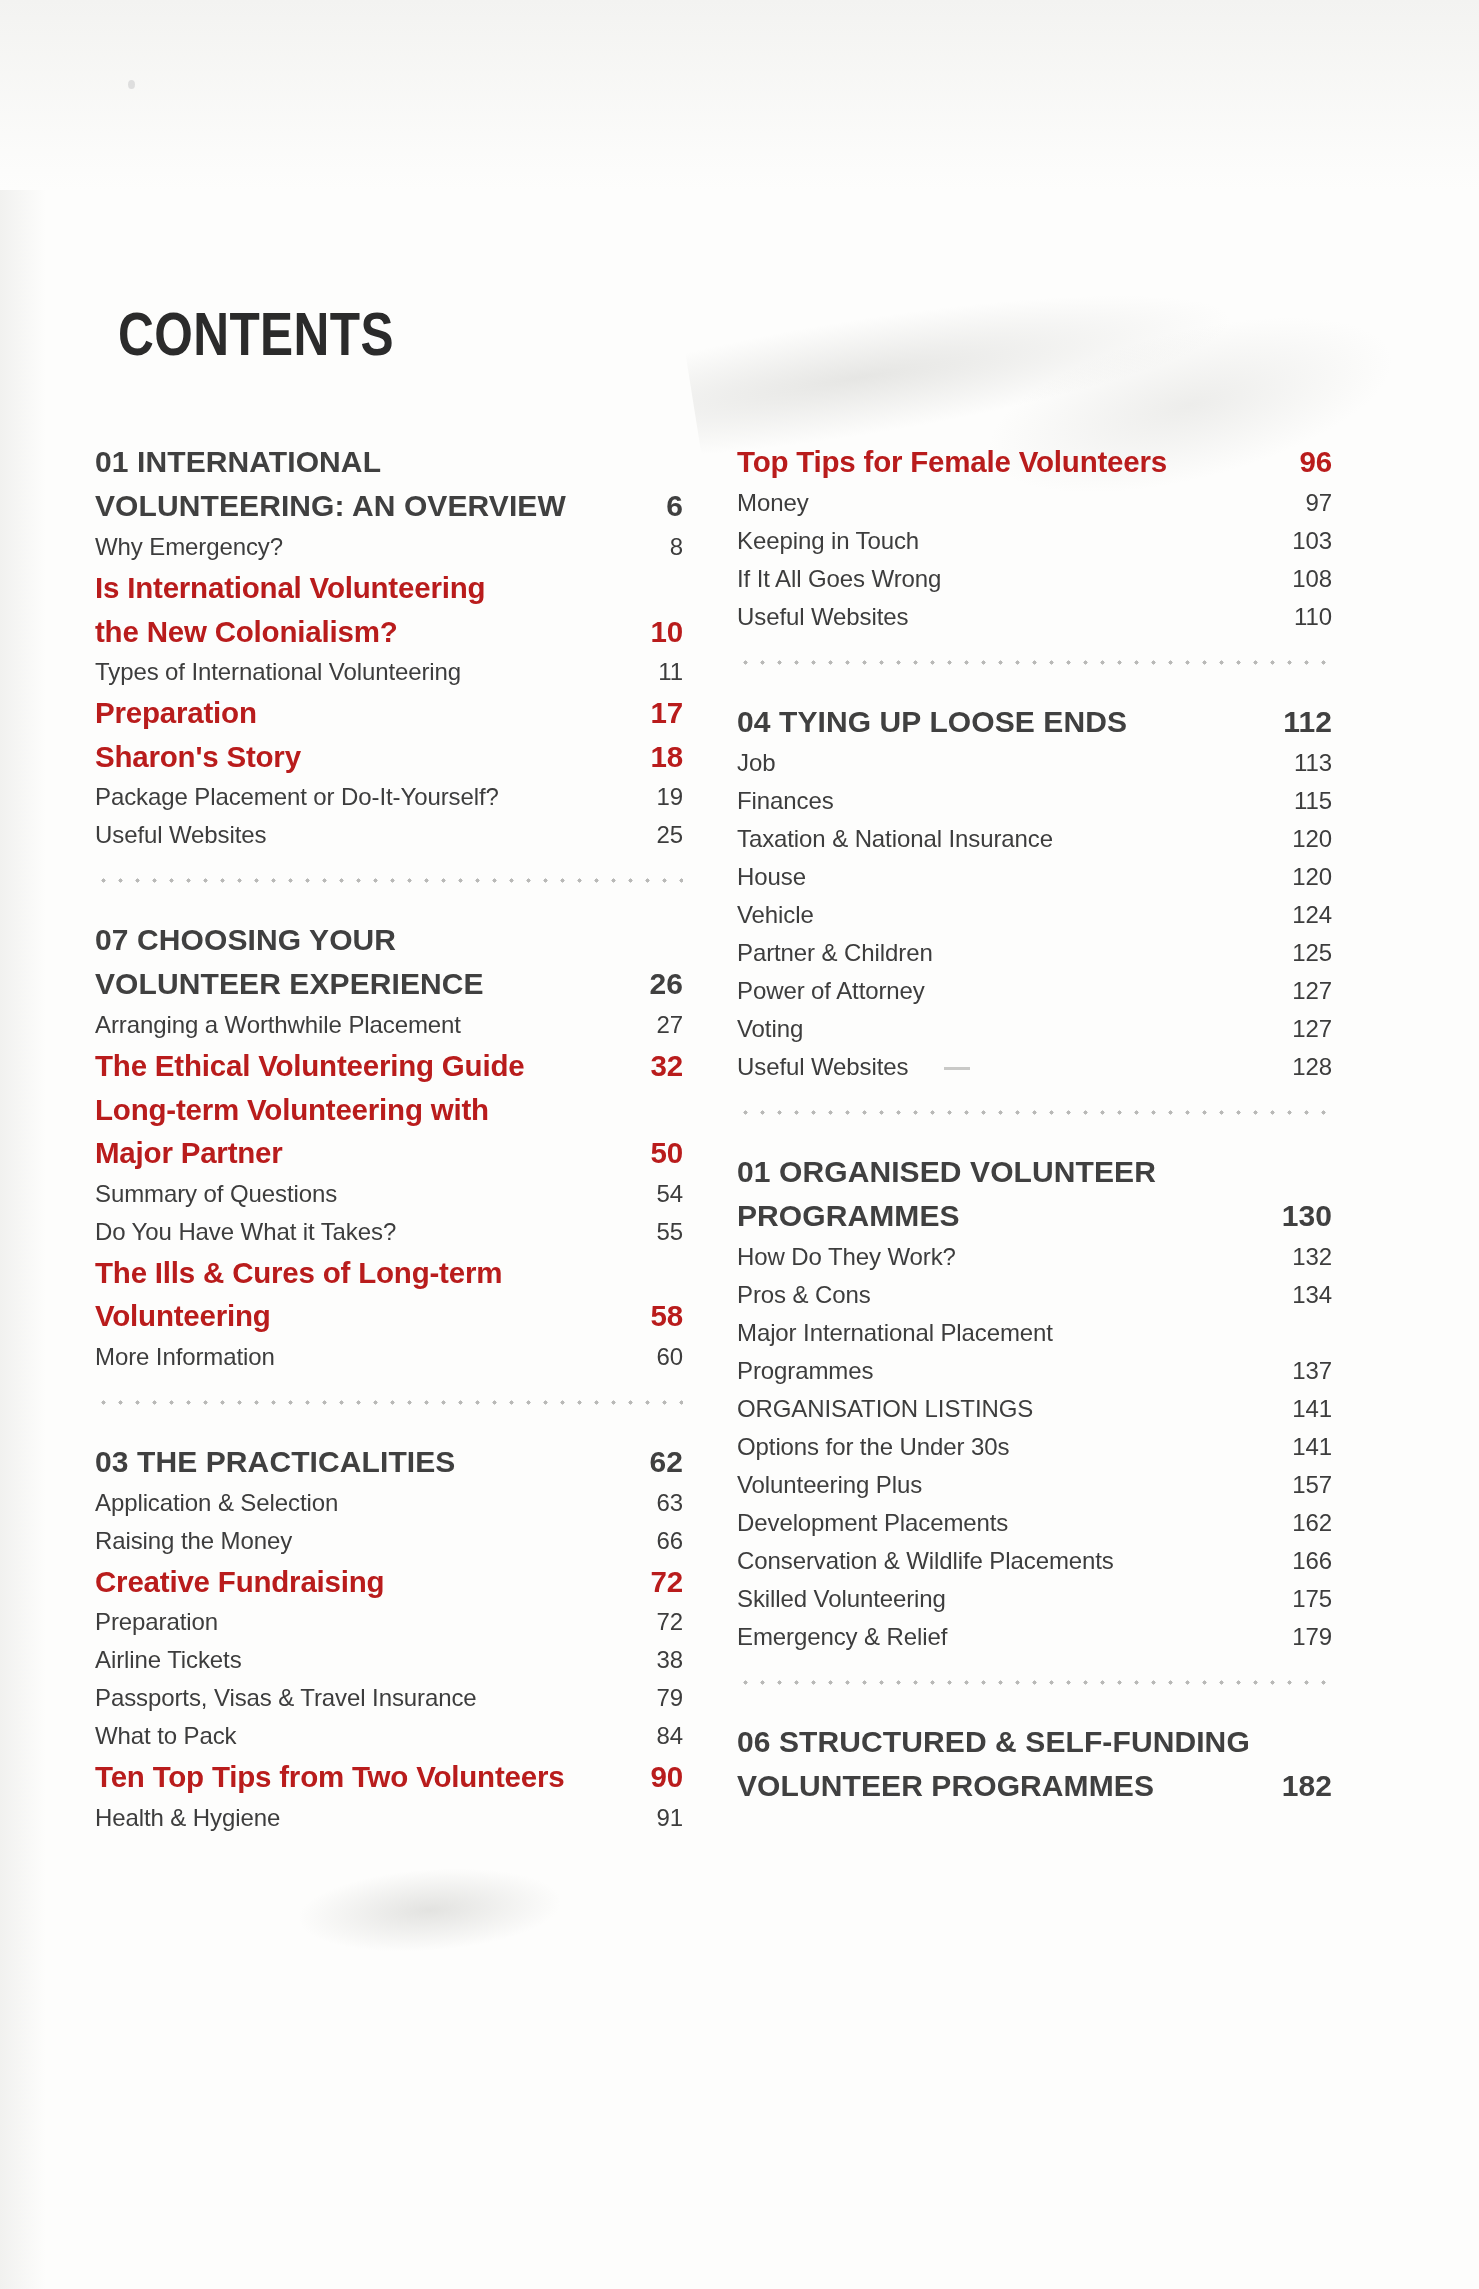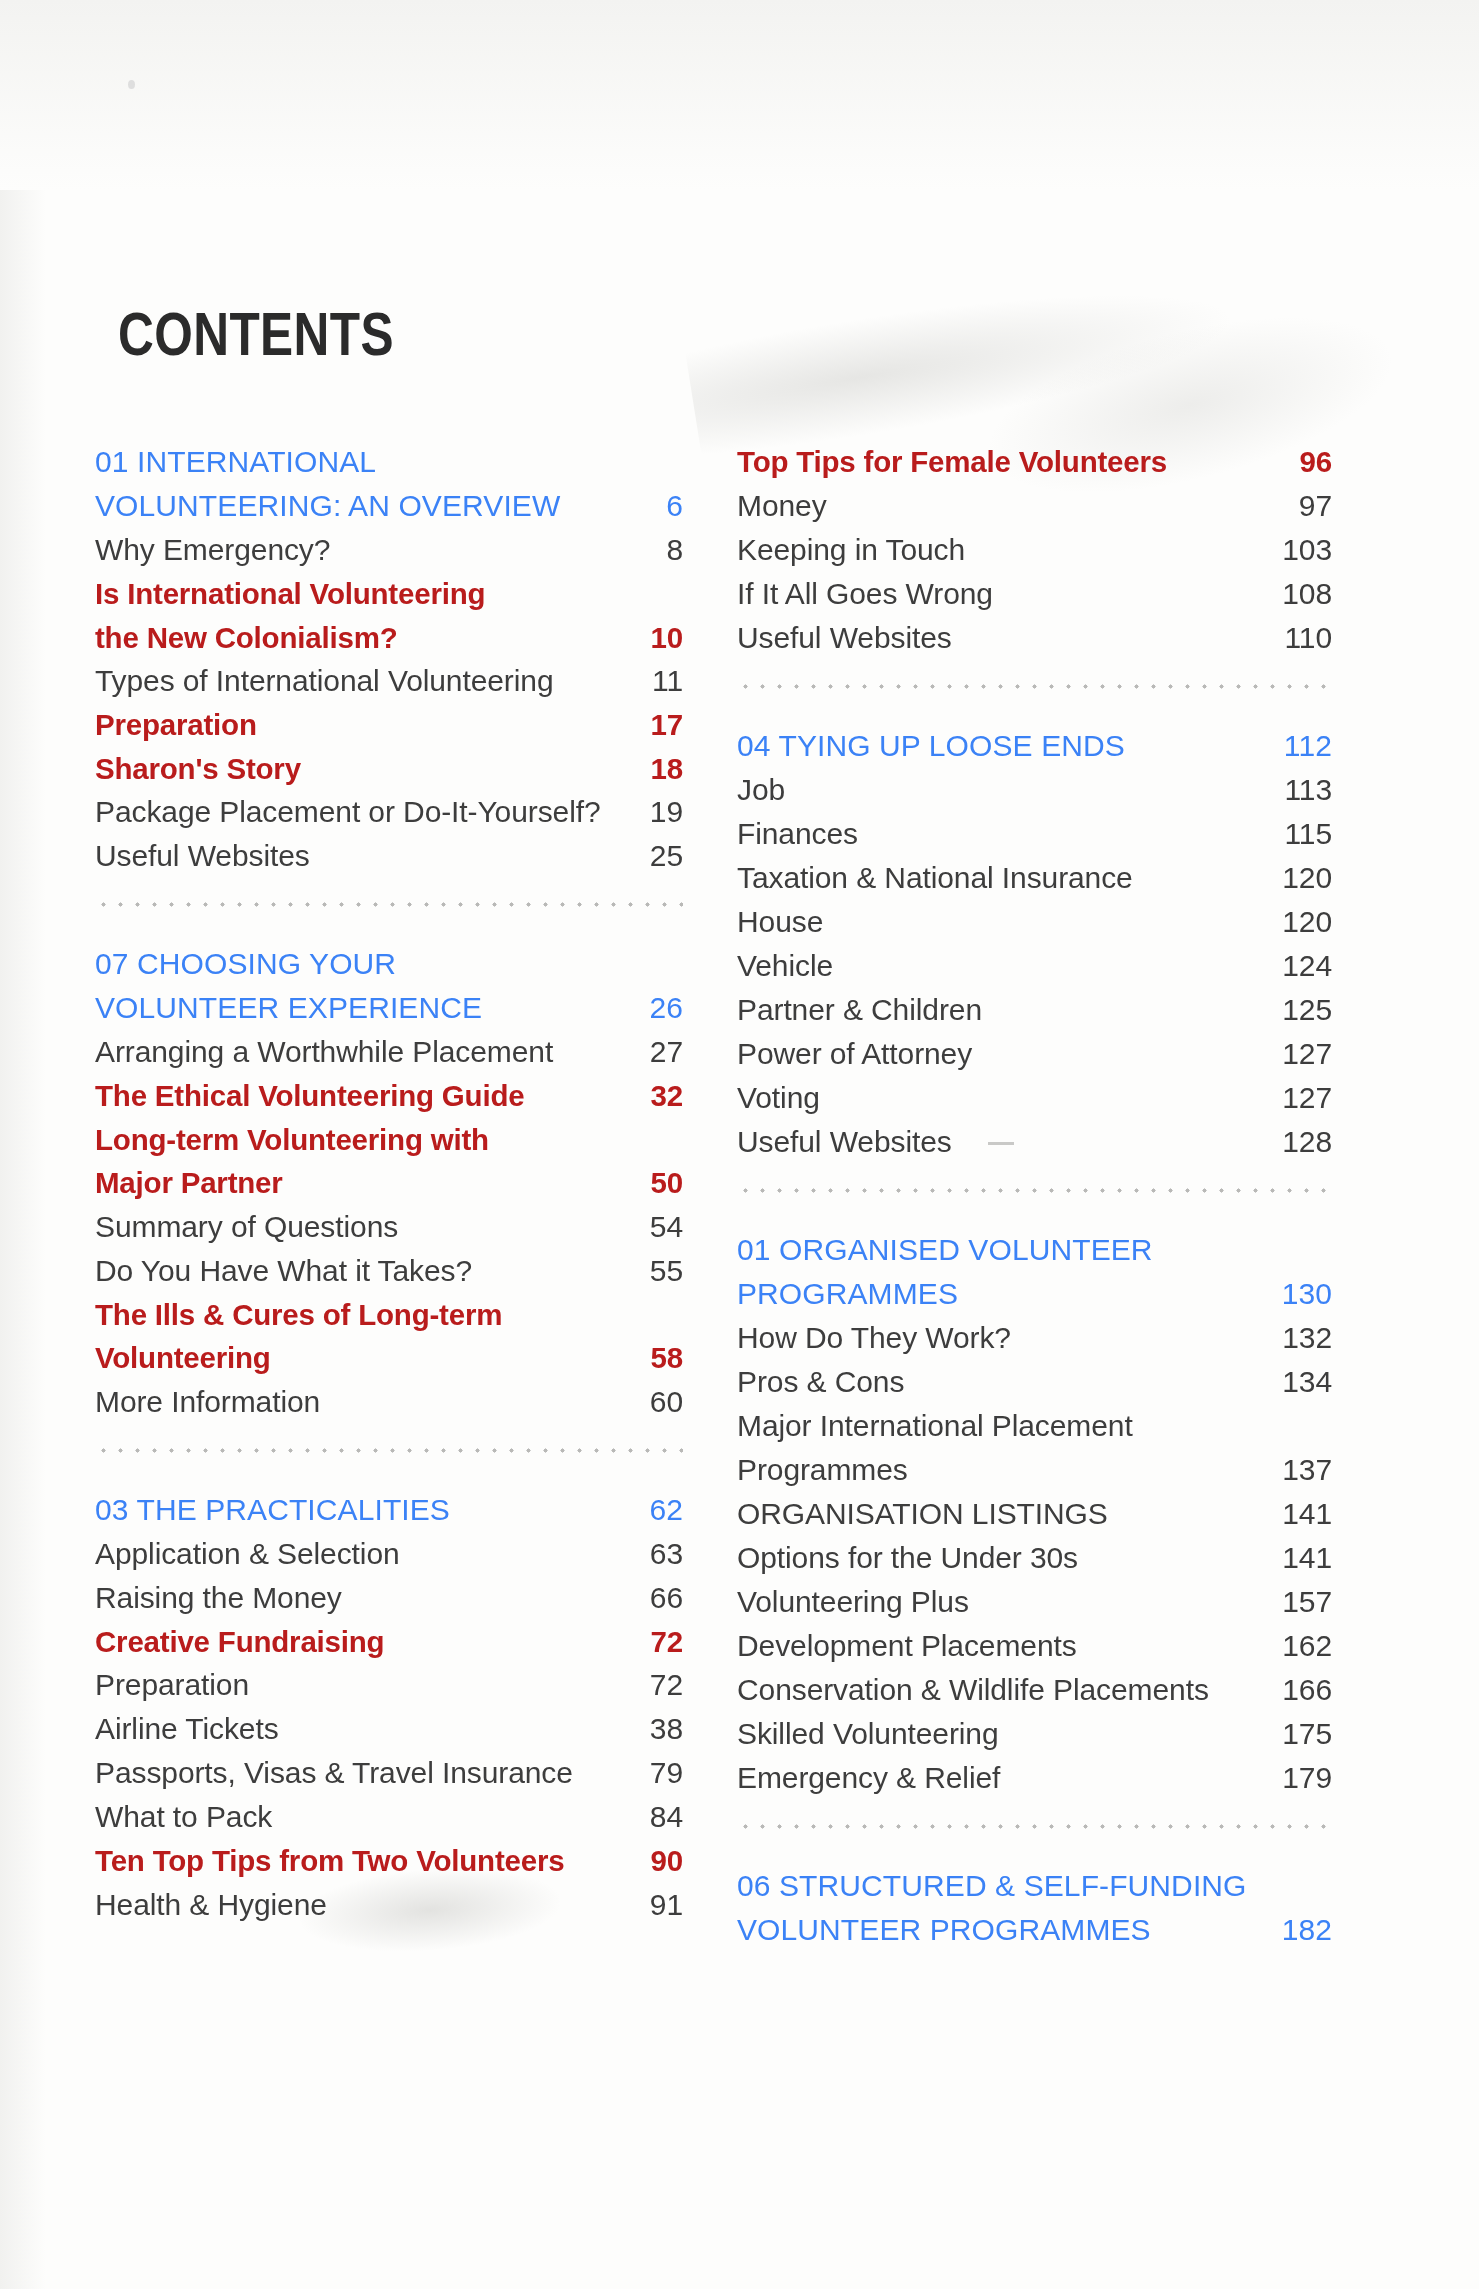--- a/index.html
+++ b/index.html
@@ -97,39 +97,39 @@
   }
   .entry .label { flex: 0 1 auto; }
   .entry .pageno {
     flex: 0 0 auto;
     margin-left: 14px;
     text-align: right;
   }
 
   
   .entry.sub {
-    font-size: 30px;
+    font-size: 24px;
     font-weight: 400;
     color: #3d3d3d;
     padding: 7px 0 7px 0;
     letter-spacing: -0.1px;
   }
   
   .entry.bold {
     font-size: 29.5px;
     font-weight: 700;
     color: #b91c1c;
     padding: 7px 0 7px 0;
     letter-spacing: -0.2px;
   }
   
   .entry.chapter {
     font-size: 30px;
-    font-weight: 400;
-    color: #3b82f6;
+    font-weight: 700;
+    color: #404040;
     padding: 7px 0 7px 0;
     letter-spacing: 0.1px;
   }
   
   .entry .pageno.empty { color: transparent; }
 
   
   .chapter-gap { height: 26px; }
 
   

